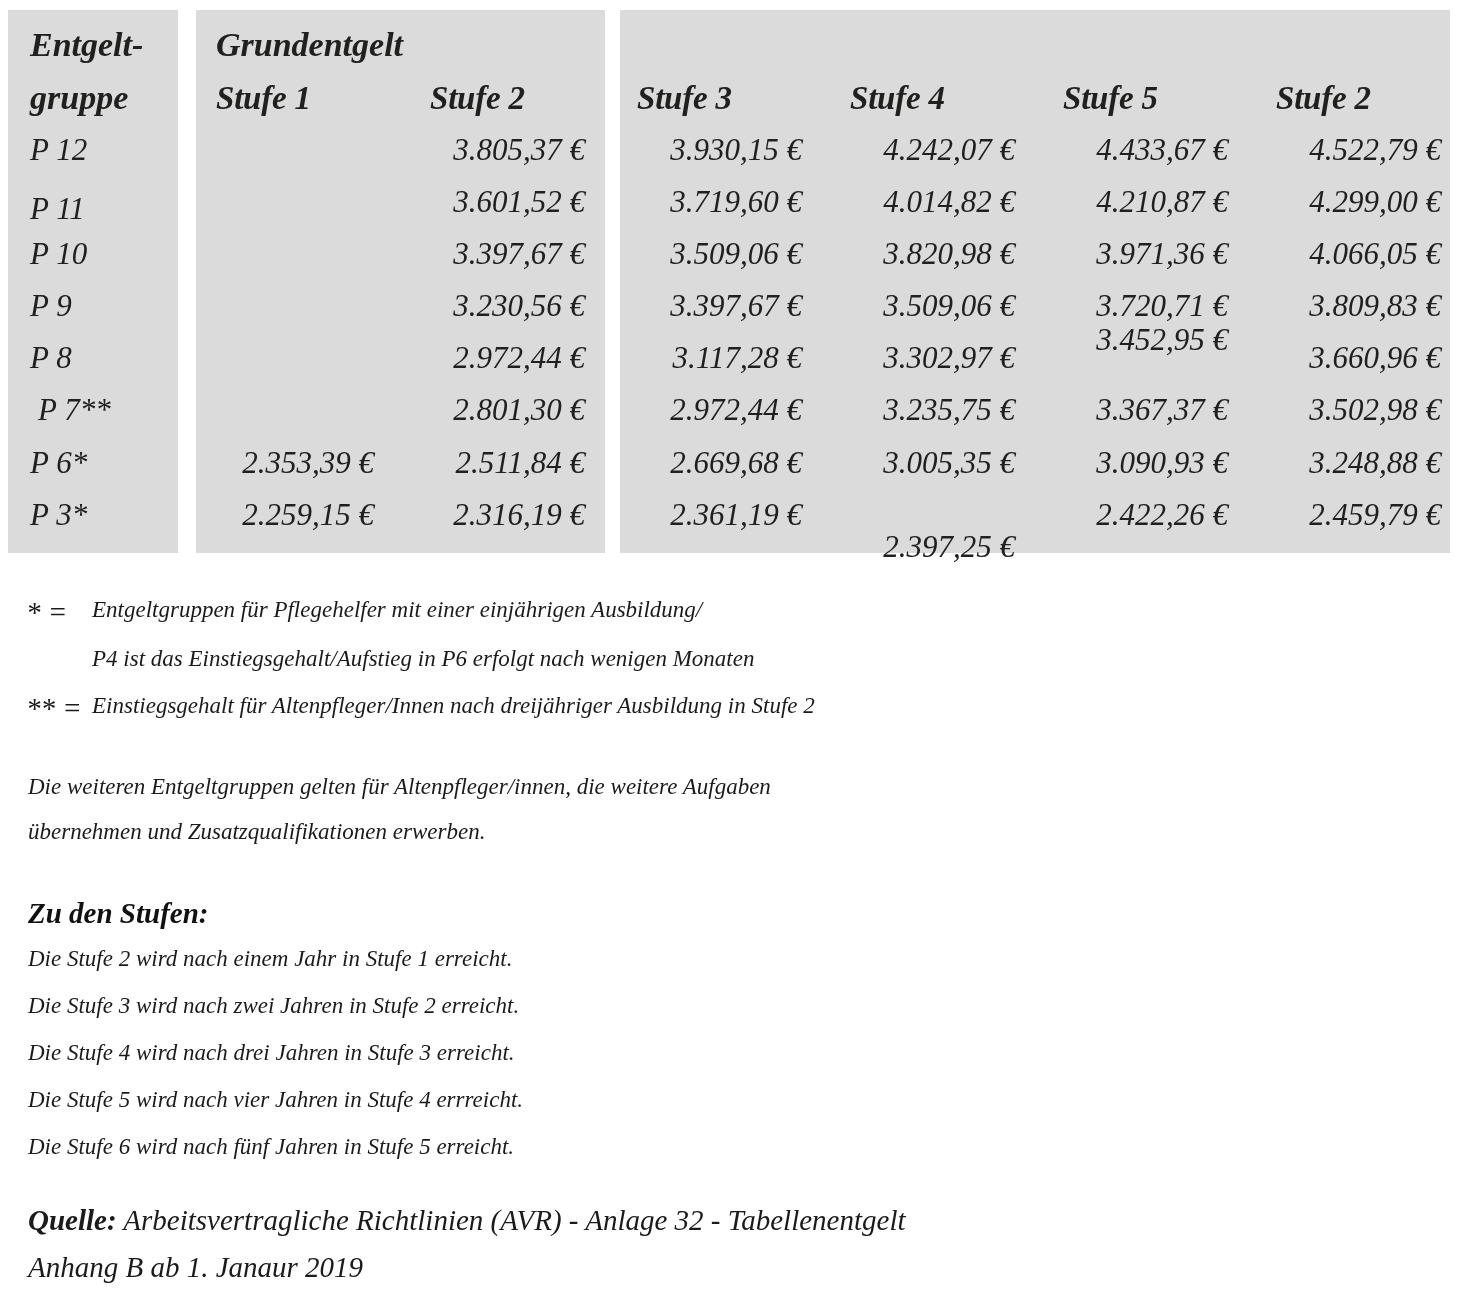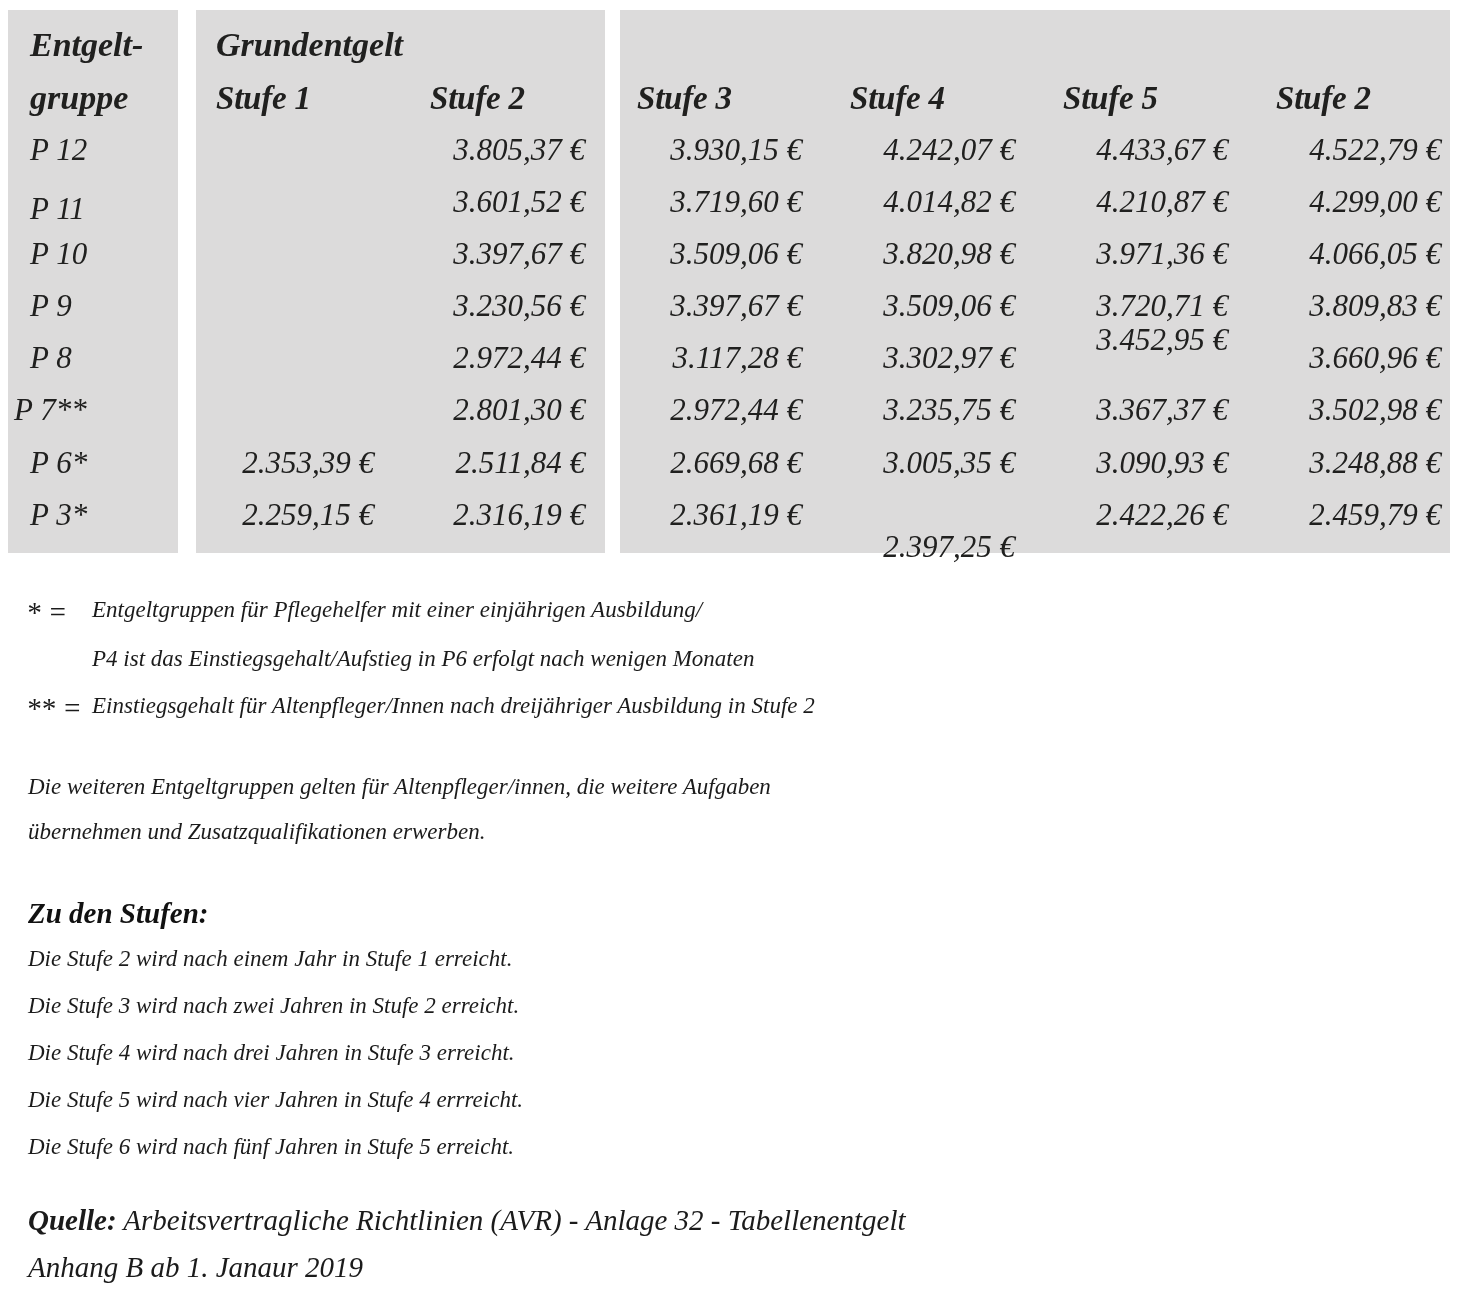--- a/index.html
+++ b/index.html
@@ -166,21 +166,21 @@
   <div class="cell money" style="left:1276px; top:290px; width:165px;">3.809,83 €</div>
 
   <div class="cell rowlabel" style="left:30px; top:342px;">P 8</div>
   <div class="cell money" style="left:216px; top:342px; width:158px;"></div>
   <div class="cell money" style="left:420px; top:342px; width:165px;">2.972,44 €</div>
   <div class="cell money" style="left:637px; top:342px; width:165px;">3.117,28 €</div>
   <div class="cell money" style="left:850px; top:342px; width:165px;">3.302,97 €</div>
   <div class="cell money" style="left:1063px; top:324px; width:165px;">3.452,95 €</div>
   <div class="cell money" style="left:1276px; top:342px; width:165px;">3.660,96 €</div>
 
-  <div class="cell rowlabel" style="left:14px; top:394px;">P 7**</div>
+  <div class="cell rowlabel" style="left:38px; top:394px;">P 7**</div>
   <div class="cell money" style="left:216px; top:394px; width:158px;"></div>
   <div class="cell money" style="left:420px; top:394px; width:165px;">2.801,30 €</div>
   <div class="cell money" style="left:637px; top:394px; width:165px;">2.972,44 €</div>
   <div class="cell money" style="left:850px; top:394px; width:165px;">3.235,75 €</div>
   <div class="cell money" style="left:1063px; top:394px; width:165px;">3.367,37 €</div>
   <div class="cell money" style="left:1276px; top:394px; width:165px;">3.502,98 €</div>
 
   <div class="cell rowlabel" style="left:30px; top:447px;">P 6*</div>
   <div class="cell money" style="left:212px; top:447px; width:162px;">2.353,39 €</div>
   <div class="cell money" style="left:420px; top:447px; width:165px;">2.511,84 €</div>

